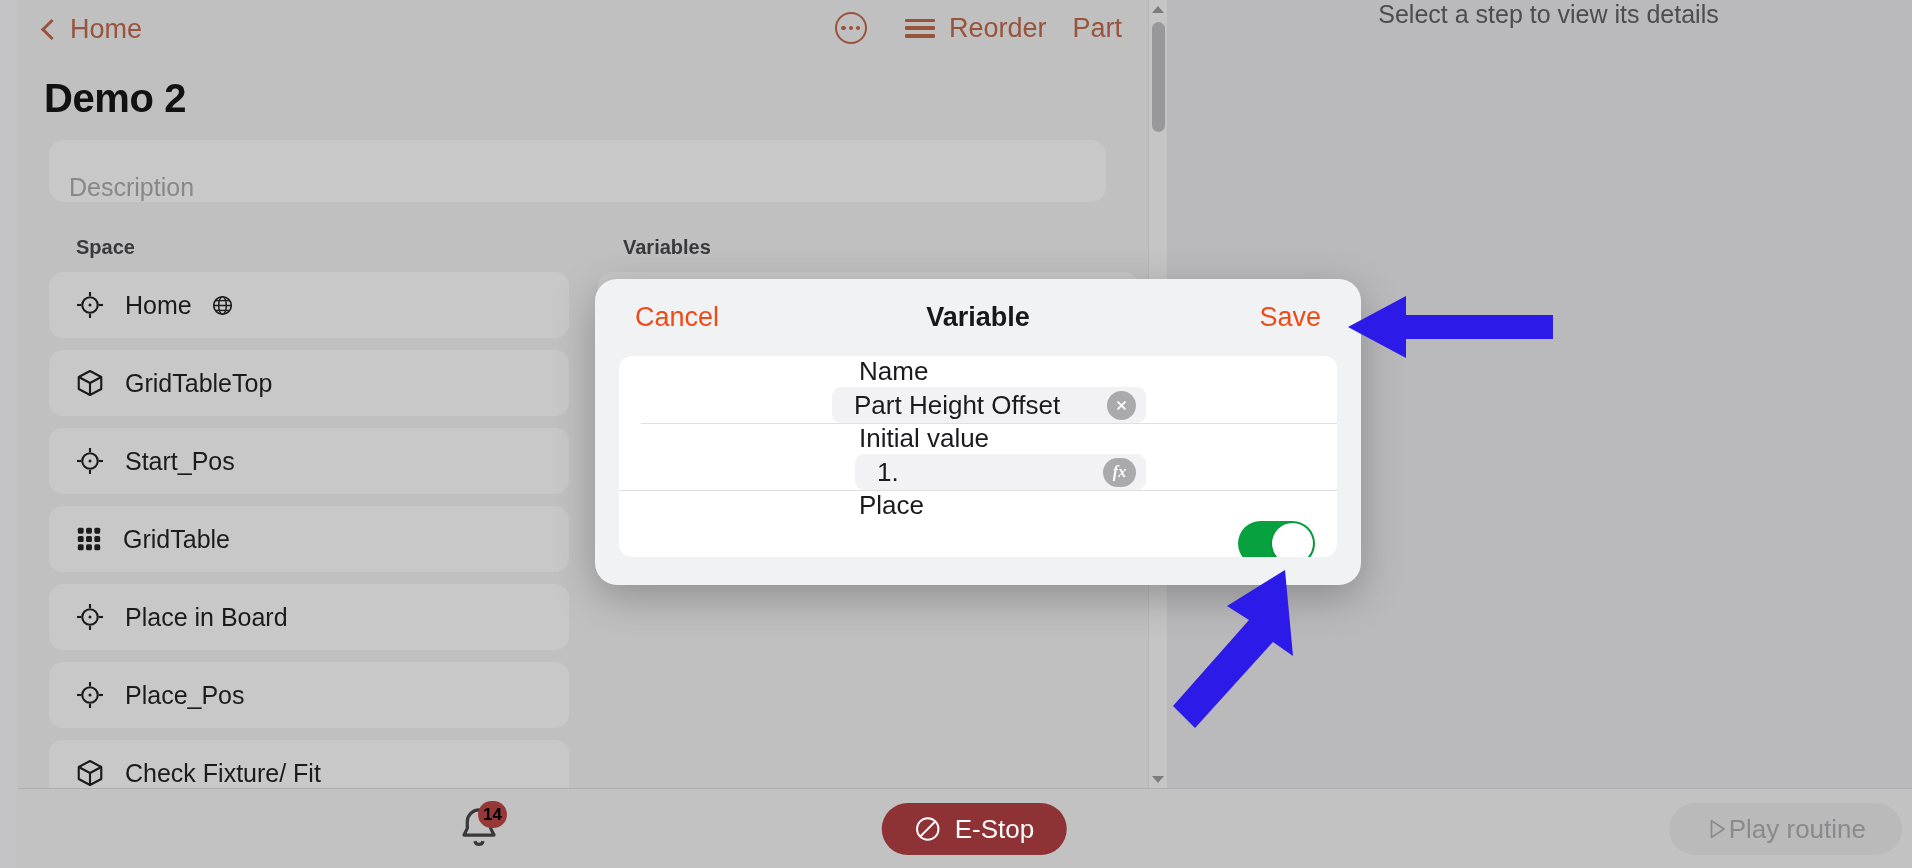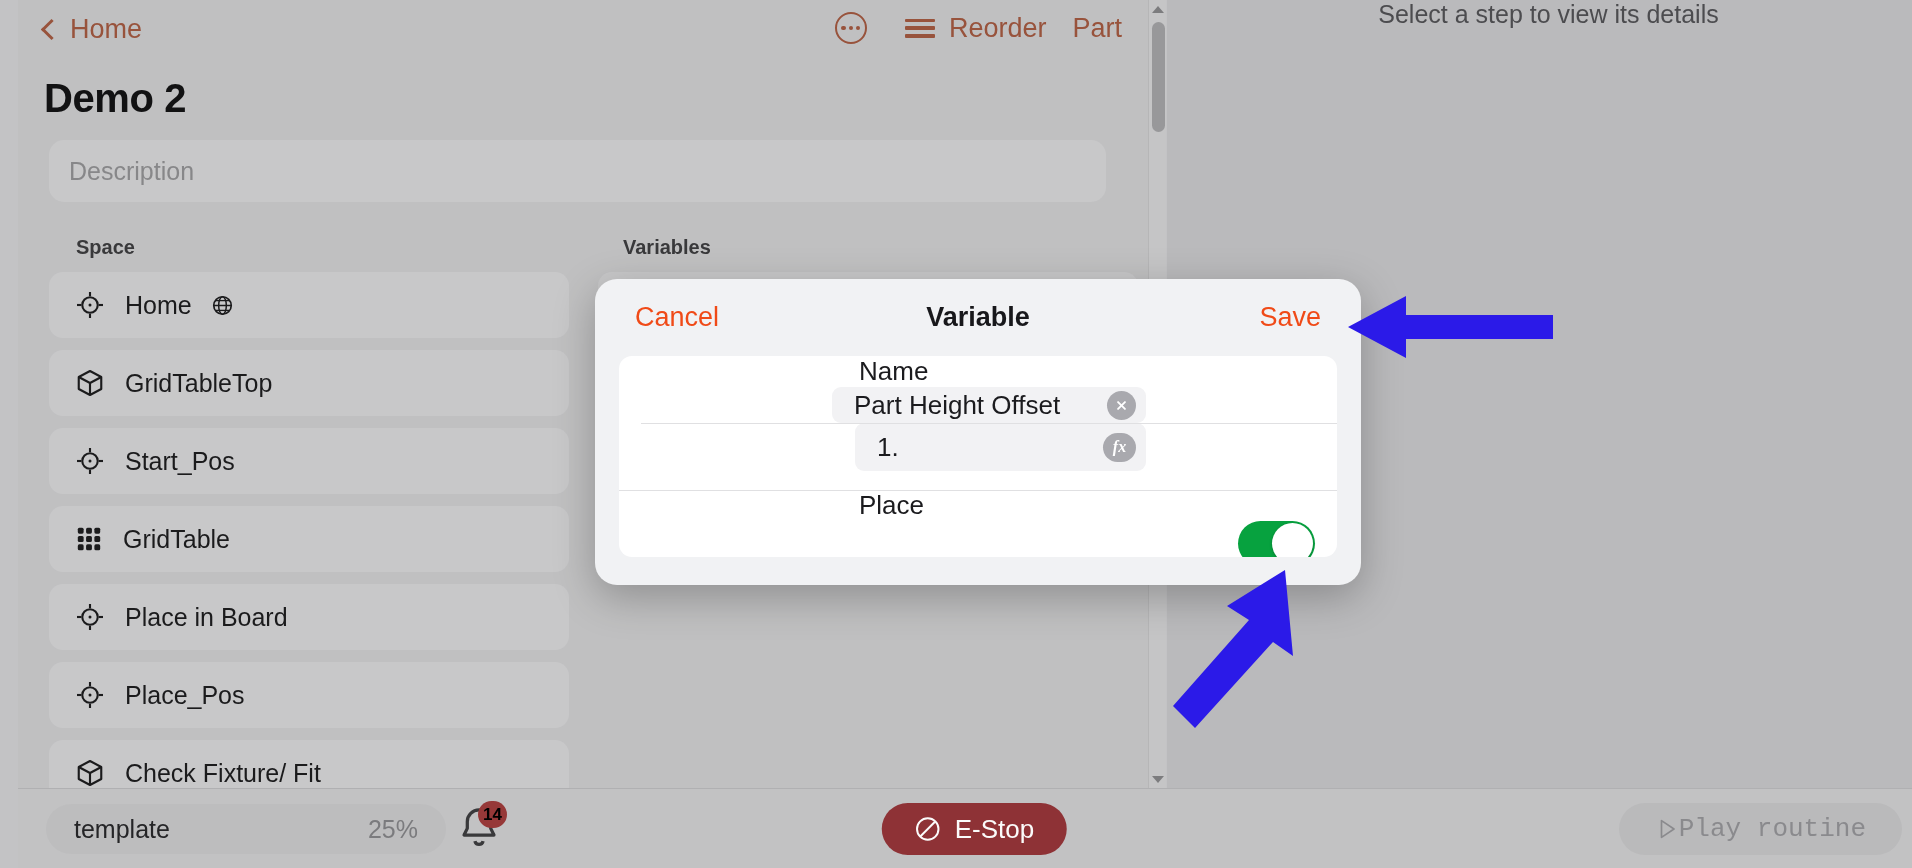--- a/index.html
+++ b/index.html
@@ -88,21 +88,21 @@
     font-size: 40px; font-weight: 700; color: #121214;
     letter-spacing: -0.4px;
   }
 
   
   .desc-field {
     position: absolute; left: 31px; top: 140px;
     width: 1057px; height: 62px;
     background: #cbcbcd;
     border-radius: 15px;
-    display: flex; align-items: center;
+    display: flex; align-items: flex-end;
     padding: 0 20px;
     cursor: text;
   }
   .desc-field span { color: #89898c; font-size: 25px; }
 
   
   .col-head {
     position: absolute;
     font-size: 20px; font-weight: 600; color: #3a3a3e;
   }
@@ -234,21 +234,20 @@
   }
   .play-btn {
     position: absolute; right: 28px; top: 14px;
     height: 52px;
     background: #bdbdbf;
     border-radius: 26px;
     display: flex; align-items: center; 
     padding: 0 36px;
     color: #8c8c92; font-size: 26px;
     cursor: not-allowed;
-    font-family: Liberation Mono, monospace;
   }
 
   
   .modal {
     position: absolute;
     left: 577px; top: 279px;
     width: 766px; height: 306px;
     background: #f1f2f4;
     border-radius: 22px;
     box-shadow: 0 12px 42px rgba(0,0,0,0.26);
@@ -495,24 +494,20 @@
       </div>
 
     </div>
 
     <div class="detail-pane">
       <div class="detail-msg">Select a step to view its details</div>
     </div>
 
     <div class="bottom-bar">
 
-      <div class="tmpl-pill">
-        <span class="nm">template</span>
-        <span class="pct">25%</span>
-      </div>
 
       <div class="bell-wrap">
         <svg width="52" height="52" viewBox="0 0 24 24">
           <path d="M12 3.2a5.4 5.4 0 0 0-5.4 5.4v3.1l-1.5 3.1h13.8l-1.5-3.1V8.6A5.4 5.4 0 0 0 12 3.2Z" fill="none" stroke="#3a3a3e" stroke-width="1.5" stroke-linejoin="round"></path>
           <path d="M10.1 17.6a1.95 1.95 0 0 0 3.8 0" fill="none" stroke="#3a3a3e" stroke-width="1.5"></path>
         </svg>
         <span class="bell-badge">14</span>
       </div>
 
       <div class="estop">
@@ -551,20 +546,21 @@
           <span class="clear-btn">
             <svg width="15" height="15" viewBox="0 0 24 24">
               <line x1="6.5" y1="6.5" x2="17.5" y2="17.5" stroke="#ffffff" stroke-width="3" stroke-linecap="round"></line>
               <line x1="17.5" y1="6.5" x2="6.5" y2="17.5" stroke="#ffffff" stroke-width="3" stroke-linecap="round"></line>
             </svg>
           </span>
         </div>
       </div>
 
       <div class="form-row nodiv">
+        <span class="row-label">Initial value</span>
         <div class="field-box value-box">
           <span class="field-val">1.</span>
           <span class="fx-btn">fx</span>
         </div>
       </div>
 
       <div class="form-row">
         <span class="row-label">Place</span>
         <div class="toggle">
           <span class="knob"></span>

